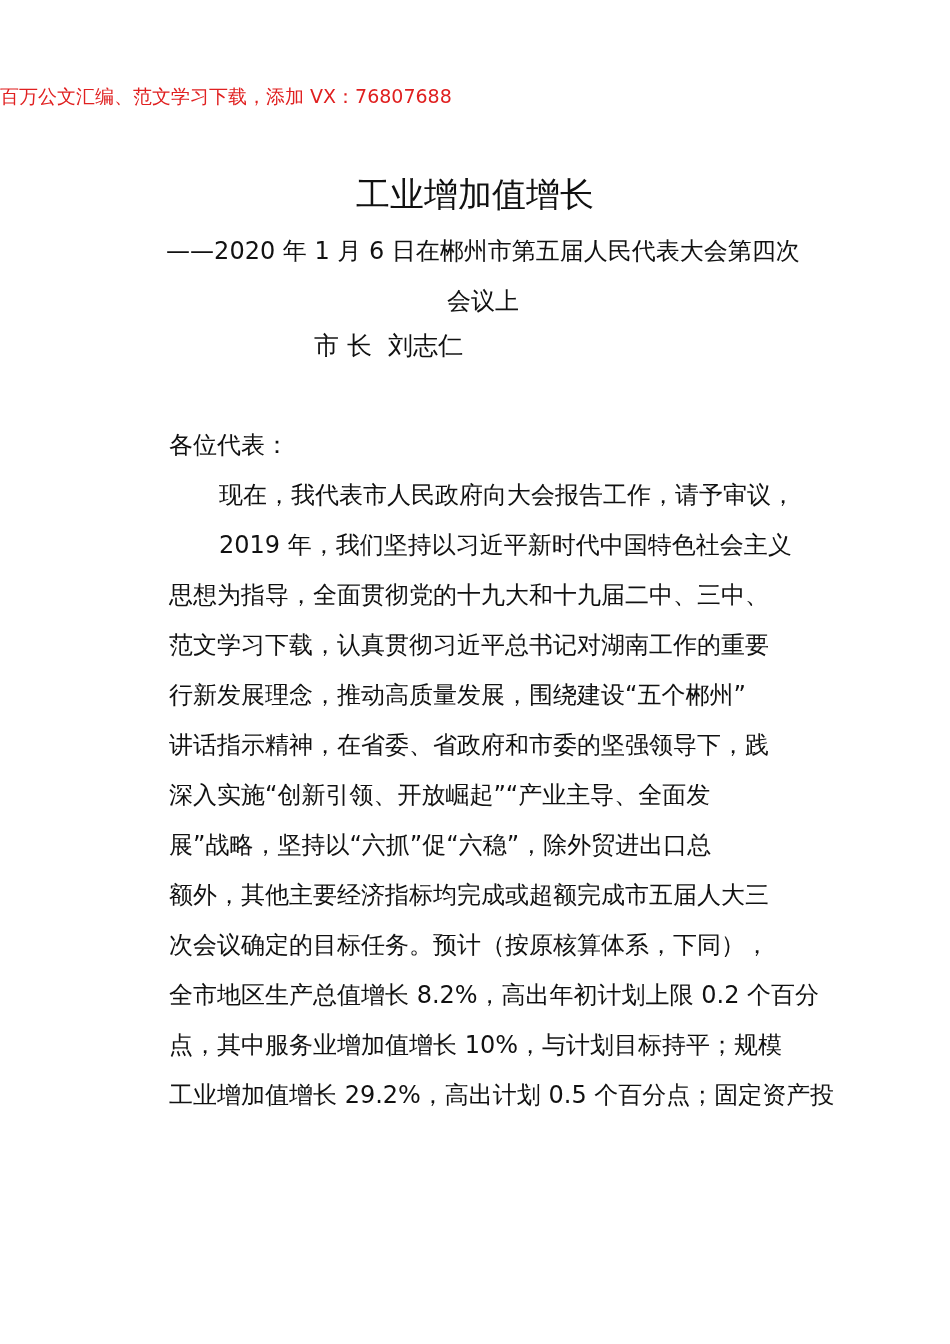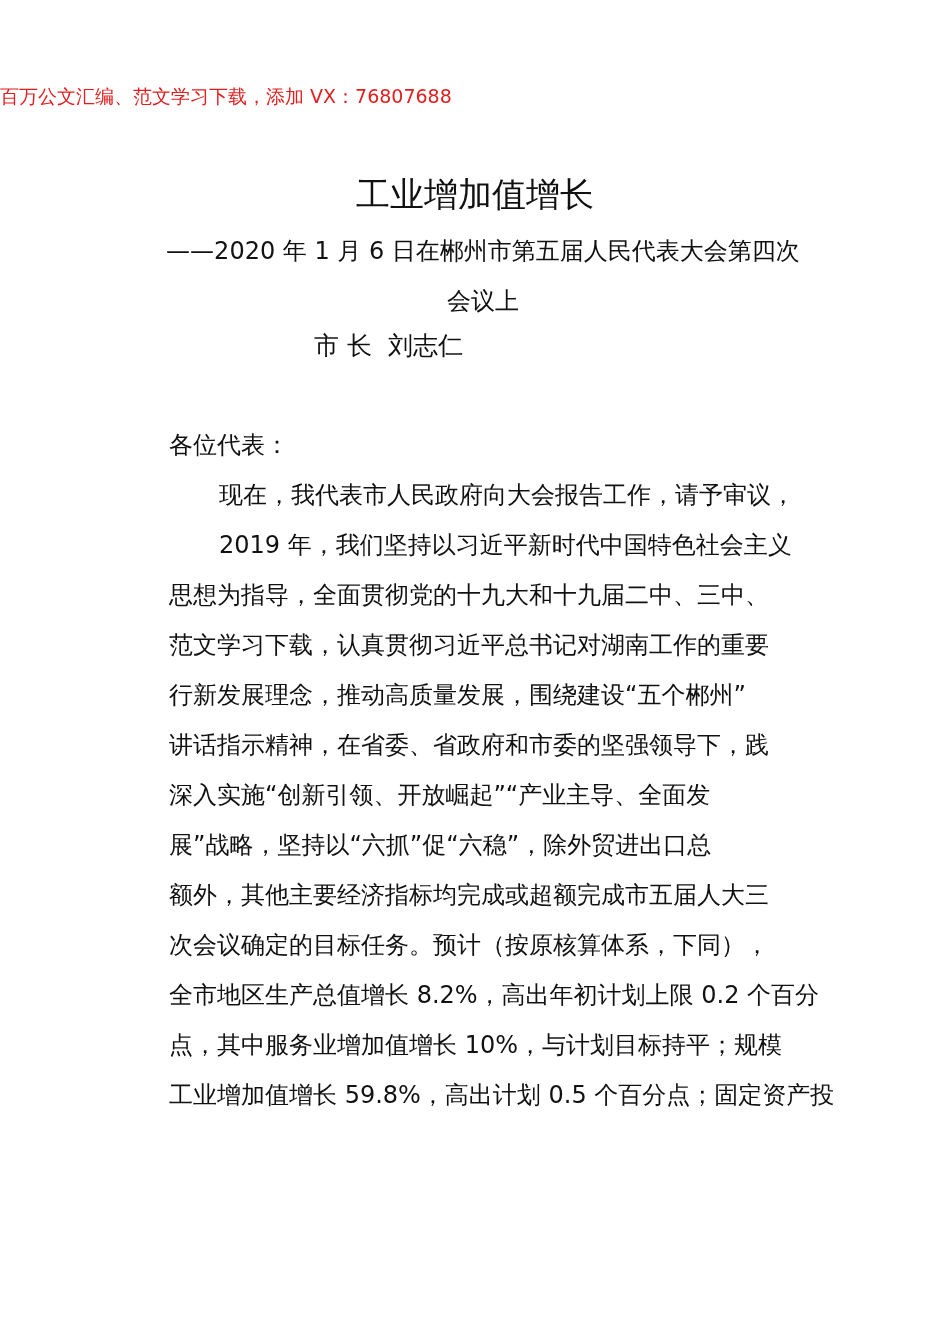--- a/index.html
+++ b/index.html
@@ -97,14 +97,14 @@
   <span class="row">思想为指导，全面贯彻党的十九大和十九届二中、三中、</span>
   <span class="row">范文学习下载，认真贯彻习近平总书记对湖南工作的重要</span>
   <span class="row">行新发展理念，推动高质量发展，围绕建设“五个郴州”</span>
   <span class="row">讲话指示精神，在省委、省政府和市委的坚强领导下，践</span>
   <span class="row">深入实施“创新引领、开放崛起”“产业主导、全面发</span>
   <span class="row">展”战略，坚持以“六抓”促“六稳”，除外贸进出口总</span>
   <span class="row">额外，其他主要经济指标均完成或超额完成市五届人大三</span>
   <span class="row">次会议确定的目标任务。预计（按原核算体系，下同），</span>
   <span class="row">全市地区生产总值增长 8.2%，高出年初计划上限 0.2 个百分</span>
   <span class="row">点，其中服务业增加值增长 10%，与计划目标持平；规模</span>
-  <span class="row">工业增加值增长 59.8%，高出计划 0.5 个百分点；固定资产投</span>
+  <span class="row">工业增加值增长 29.2%，高出计划 0.5 个百分点；固定资产投</span>
 </div>
 
 </body></html>

